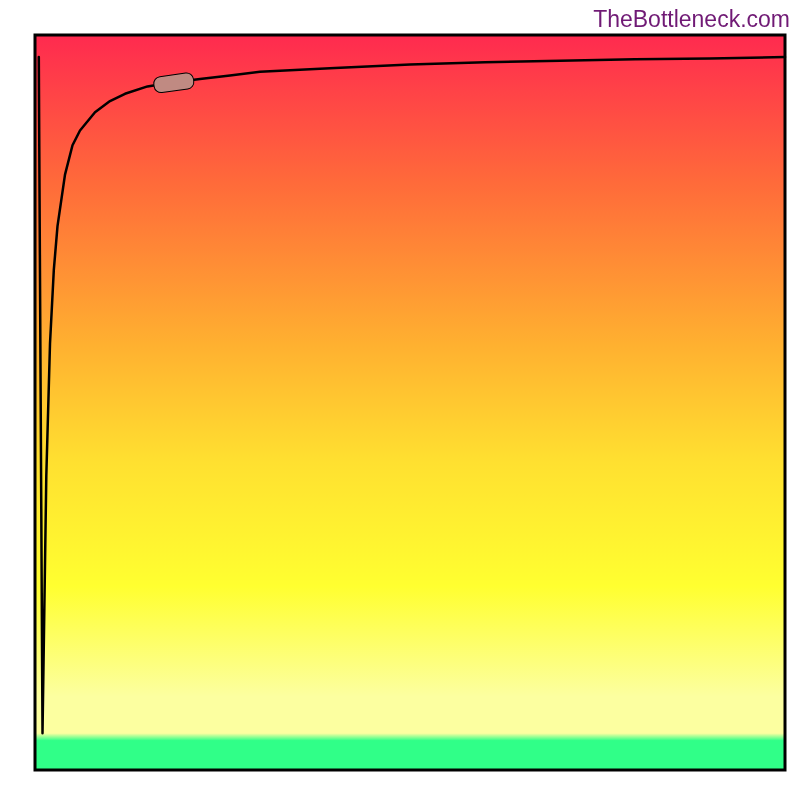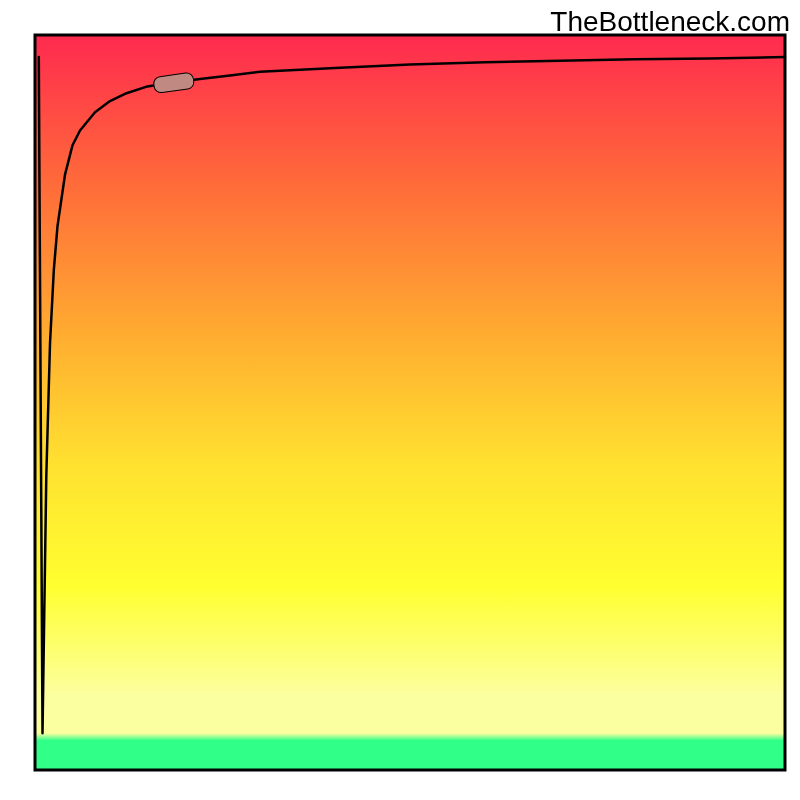--- a/index.html
+++ b/index.html
@@ -12,22 +12,22 @@
   }
   .container {
     position: relative;
     width: 800px;
     height: 800px;
   }
   .watermark {
     position: absolute;
     top: 6px;
     right: 10px;
-    font-size: 28px;
-    color: #000000;
+    font-size: 23px;
+    color: #701a75;
     font-family: Arial, sans-serif;
     letter-spacing: 0;
     z-index: 10;
   }
   svg {
     display: block;
     position: absolute;
     top: 0;
     left: 0;
   }

